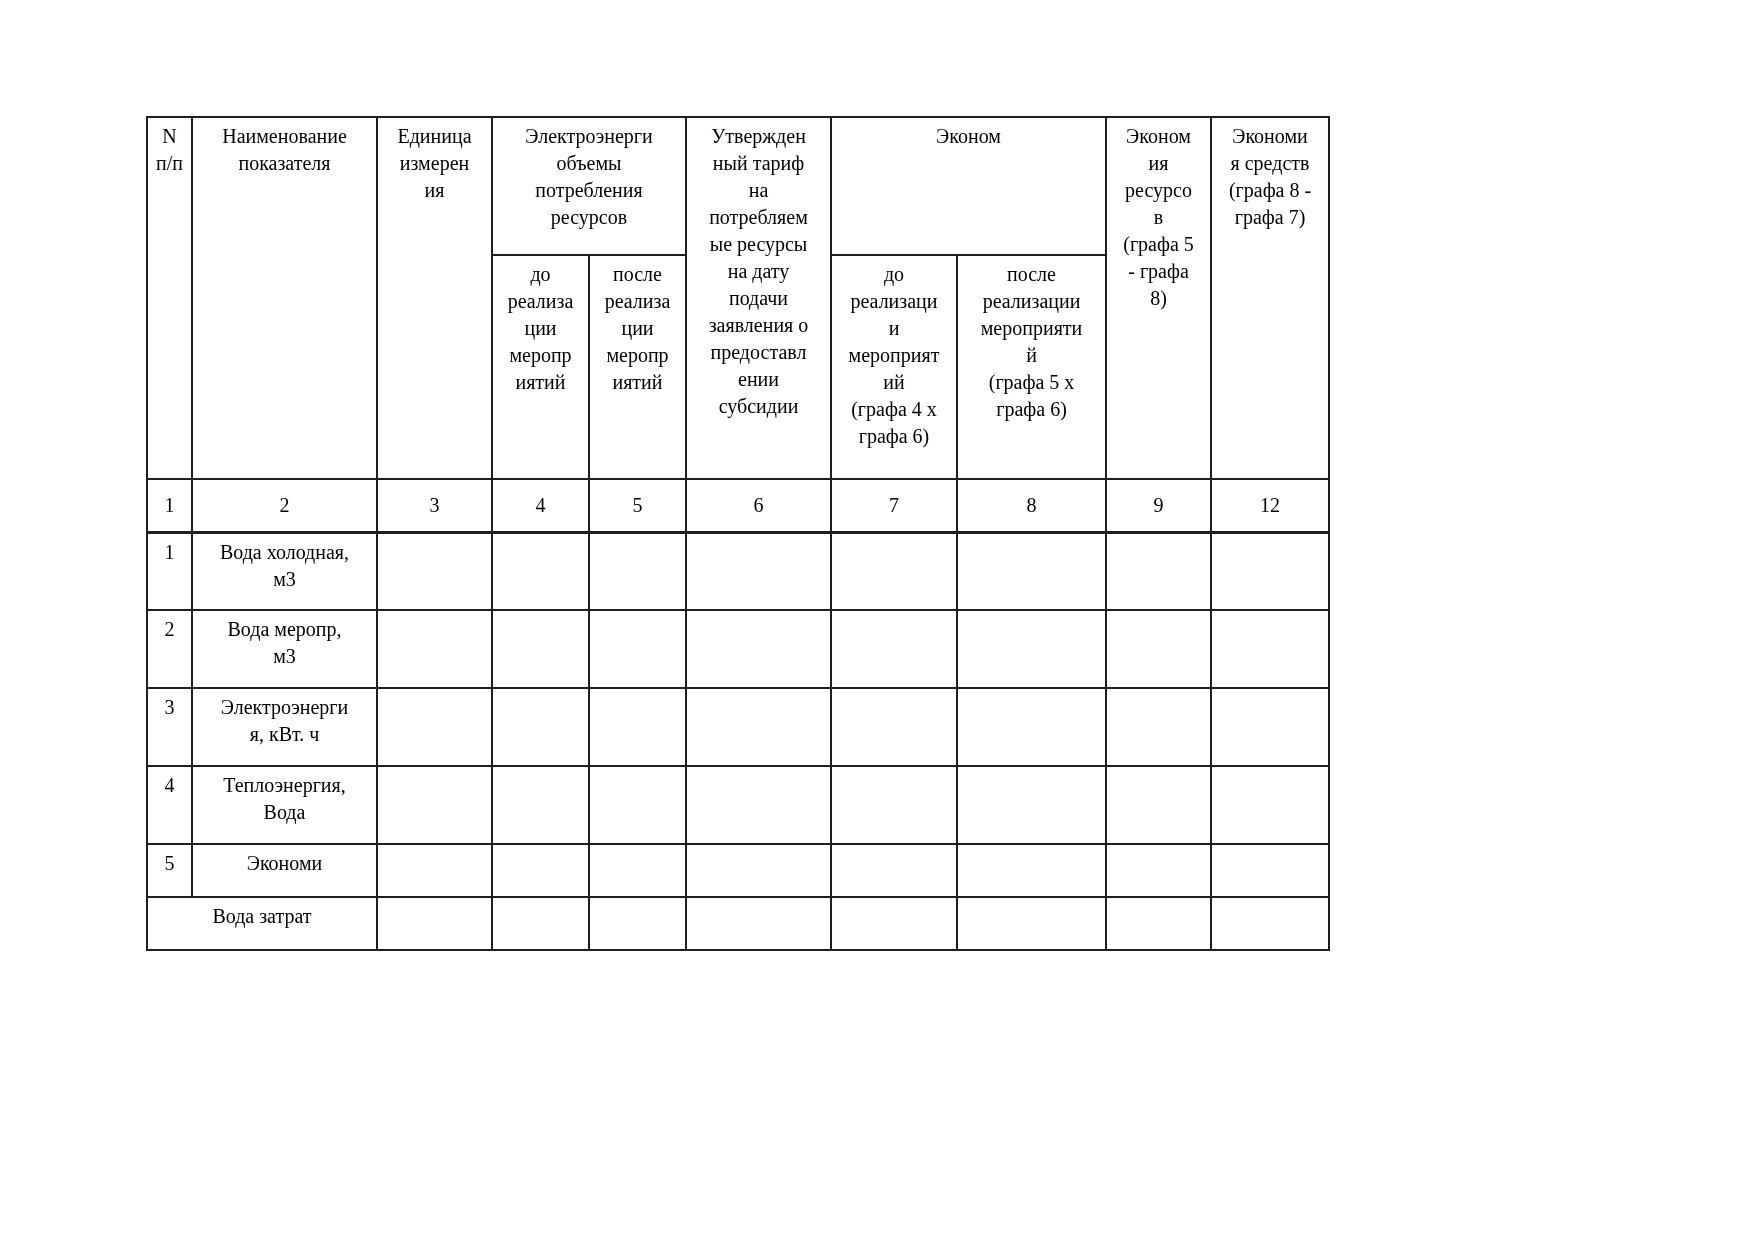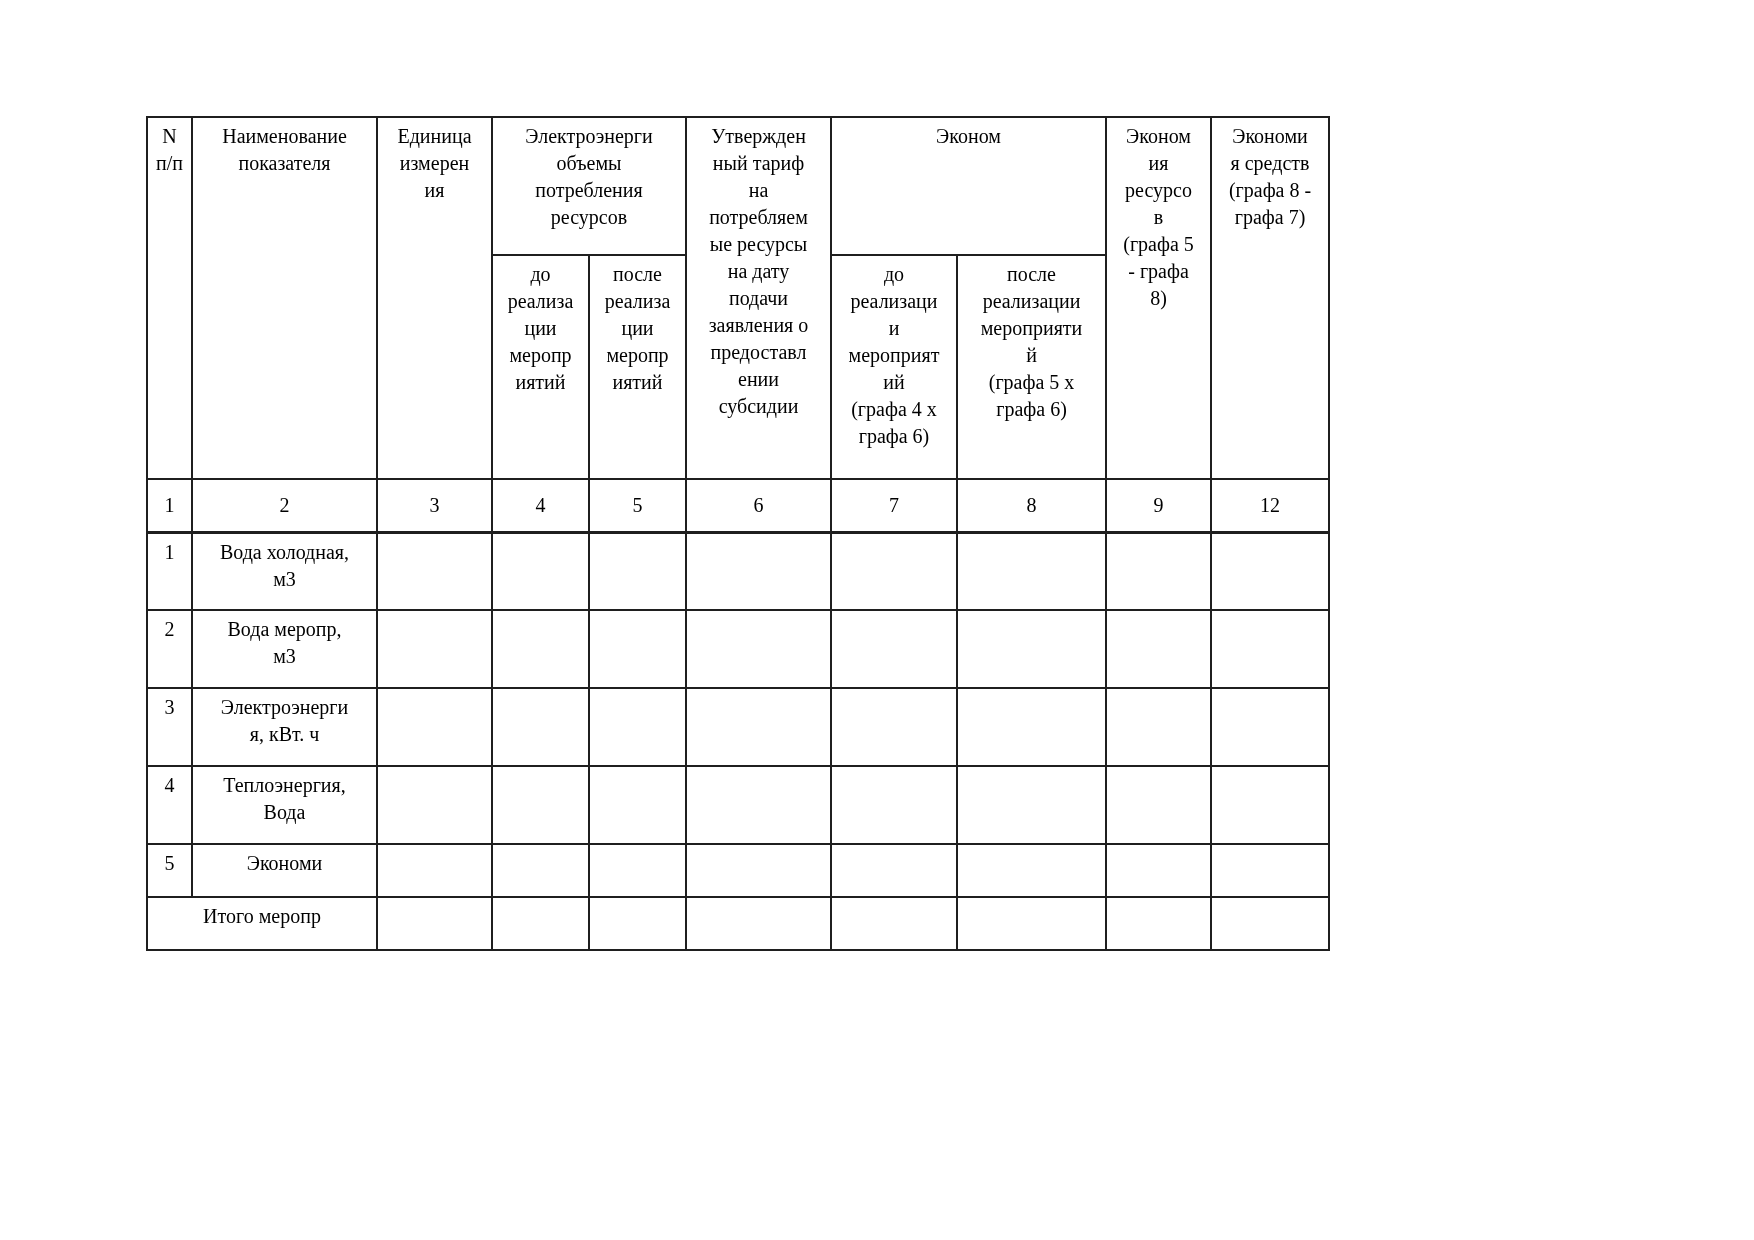--- a/index.html
+++ b/index.html
@@ -210,21 +210,21 @@
       <td></td>
       <td></td>
       <td></td>
       <td></td>
       <td></td>
       <td></td>
       <td></td>
     </tr>
 
     <tr class="row-short">
-      <td colspan="2" class="c-total">Итого меропр</td>
+      <td colspan="2" class="c-total">Вода затрат</td>
       <td></td>
       <td></td>
       <td></td>
       <td></td>
       <td></td>
       <td></td>
       <td></td>
       <td></td>
     </tr>
   </tbody>

